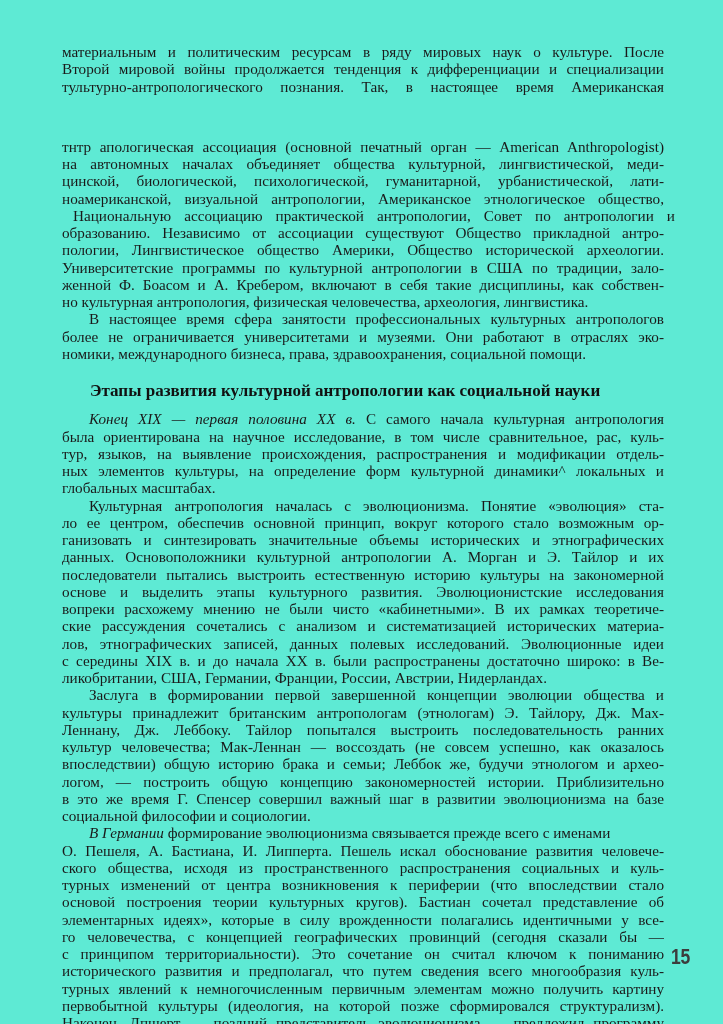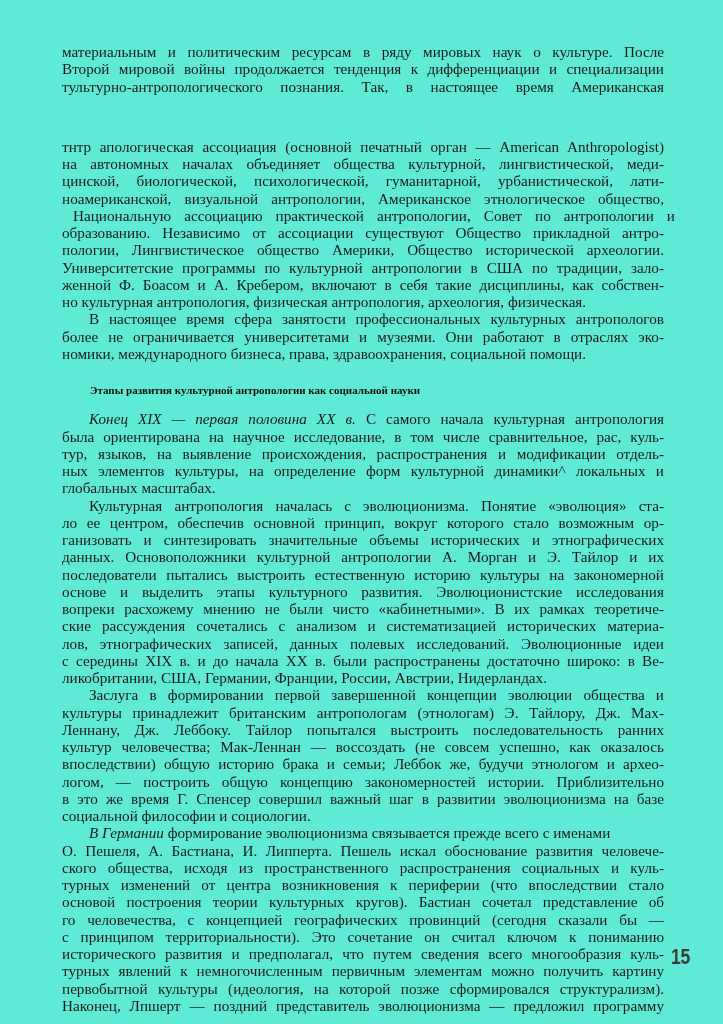--- a/index.html
+++ b/index.html
@@ -43,30 +43,30 @@
       <span class="line" style="width: 602px; white-space: normal; overflow: hidden;">тультурно-антропологического познания. Так, в настоящее время Американская</span>
       <span class="line" style="width: 602px; white-space: normal; overflow: hidden; margin-top: 43px;">тнтр апологическая ассоциация (основной печатный орган — American Anthropologist)</span>
       <span class="line" style="width: 602px; white-space: normal; overflow: hidden;">на автономных началах объединяет общества культурной, лингвистической, меди-</span>
       <span class="line" style="width: 602px; white-space: normal; overflow: hidden;">цинской, биологической, психологической, гуманитарной, урбанистической, лати-</span>
       <span class="line" style="width: 602px; white-space: normal; overflow: hidden;">ноамериканской, визуальной антропологии, Американское этнологическое общество,</span>
       <span class="line" style="width: 602px; white-space: normal; overflow: hidden; margin-left: 11px;">Национальную ассоциацию практической антропологии, Совет по антропологии и</span>
       <span class="line" style="width: 602px; white-space: normal; overflow: hidden;">образованию. Независимо от ассоциации существуют Общество прикладной антро-</span>
       <span class="line" style="width: 602px; white-space: normal; overflow: hidden;">пологии, Лингвистическое общество Америки, Общество исторической археологии.</span>
       <span class="line" style="width: 602px; white-space: normal; overflow: hidden;">Университетские программы по культурной антропологии в США по традиции, зало-</span>
       <span class="line" style="width: 602px; white-space: normal; overflow: hidden;">женной Ф. Боасом и А. Кребером, включают в себя такие дисциплины, как собствен-</span>
-      <span class="line last" style="width: 602px; white-space: normal; overflow: hidden;">но культурная антропология, физическая антропология, археология, физическая.</span>
+      <span class="line last" style="width: 602px; white-space: normal; overflow: hidden;">но культурная антропология, физическая человечества, археология, лингвистика.</span>
     </div>
 
     <div>
       <span class="line indent" style="width: 575px; white-space: normal; overflow: hidden;">В настоящее время сфера занятости профессиональных культурных антропологов</span>
       <span class="line" style="width: 602px; white-space: normal; overflow: hidden;">более не ограничивается университетами и музеями. Они работают в отраслях эко-</span>
       <span class="line last" style="width: 602px; white-space: normal; overflow: hidden;">номики, международного бизнеса, права, здравоохранения, социальной помощи.</span>
     </div>
 
-    <h2 class="heading" style="font-size:11px;">Этапы развития культурной антропологии как социальной науки</h2>
+    <h2 class="heading" style="font-size:17px;">Этапы развития культурной антропологии как социальной науки</h2>
 
     <div>
       <span class="line indent" style="width: 575px; white-space: normal; overflow: hidden;"><em>Конец XIX — первая половина XX в.</em><span> С самого начала культурная антропология</span></span>
       <span class="line" style="width: 602px; white-space: normal; overflow: hidden;">была ориентирована на научное исследование, в том числе сравнительное, рас, куль-</span>
       <span class="line" style="width: 602px; white-space: normal; overflow: hidden;">тур, языков, на выявление происхождения, распространения и модификации отдель-</span>
       <span class="line" style="width: 602px; white-space: normal; overflow: hidden;">ных элементов культуры, на определение форм культурной динамики^ локальных и</span>
       <span class="line last" style="width: 602px; white-space: normal; overflow: hidden;">глобальных масштабах.</span>
     </div>
 
     <div>
@@ -93,20 +93,21 @@
       <span class="line" style="width: 602px; white-space: normal; overflow: hidden;">в это же время Г. Спенсер совершил важный шаг в развитии эволюционизма на базе</span>
       <span class="line last" style="width: 602px; white-space: normal; overflow: hidden;">социальной философии и социологии.</span>
     </div>
 
     <div>
       <span class="line indent last" style="width: 575px; white-space: normal; overflow: hidden;"><em>В Германии</em><span> формирование эволюционизма связывается прежде всего с именами</span></span>
       <span class="line" style="width: 602px; white-space: normal; overflow: hidden;">О. Пешеля, А. Бастиана, И. Липперта. Пешель искал обоснование развития человече-</span>
       <span class="line" style="width: 602px; white-space: normal; overflow: hidden;">ского общества, исходя из пространственного распространения социальных и куль-</span>
       <span class="line" style="width: 602px; white-space: normal; overflow: hidden;">турных изменений от центра возникновения к периферии (что впоследствии стало</span>
       <span class="line" style="width: 602px; white-space: normal; overflow: hidden;">основой построения теории культурных кругов). Бастиан сочетал представление об</span>
+      <span class="line" style="width: 602px; white-space: normal; overflow: hidden;"> элементарных идеях», которые в силу врожденности полагались идентичными у все-</span>
       <span class="line" style="width: 602px; white-space: normal; overflow: hidden;">го человечества, с концепцией географических провинций (сегодня сказали бы —</span>
       <span class="line" style="width: 602px; white-space: normal; overflow: hidden;">с принципом территориальности). Это сочетание он считал ключом к пониманию</span>
       <span class="line" style="width: 602px; white-space: normal; overflow: hidden;">исторического развития и предполагал, что путем сведения всего многообразия куль-</span>
       <span class="line" style="width: 602px; white-space: normal; overflow: hidden;">турных явлений к немногочисленным первичным элементам можно получить картину</span>
       <span class="line" style="width: 602px; white-space: normal; overflow: hidden;">первобытной культуры (идеология, на которой позже сформировался структурализм).</span>
       <span class="line" style="width: 602px; white-space: normal; overflow: hidden;">Наконец, Лпшерт — поздний представитель эволюционизма — предложил программу</span>
     </div>
 
   </div>
 

